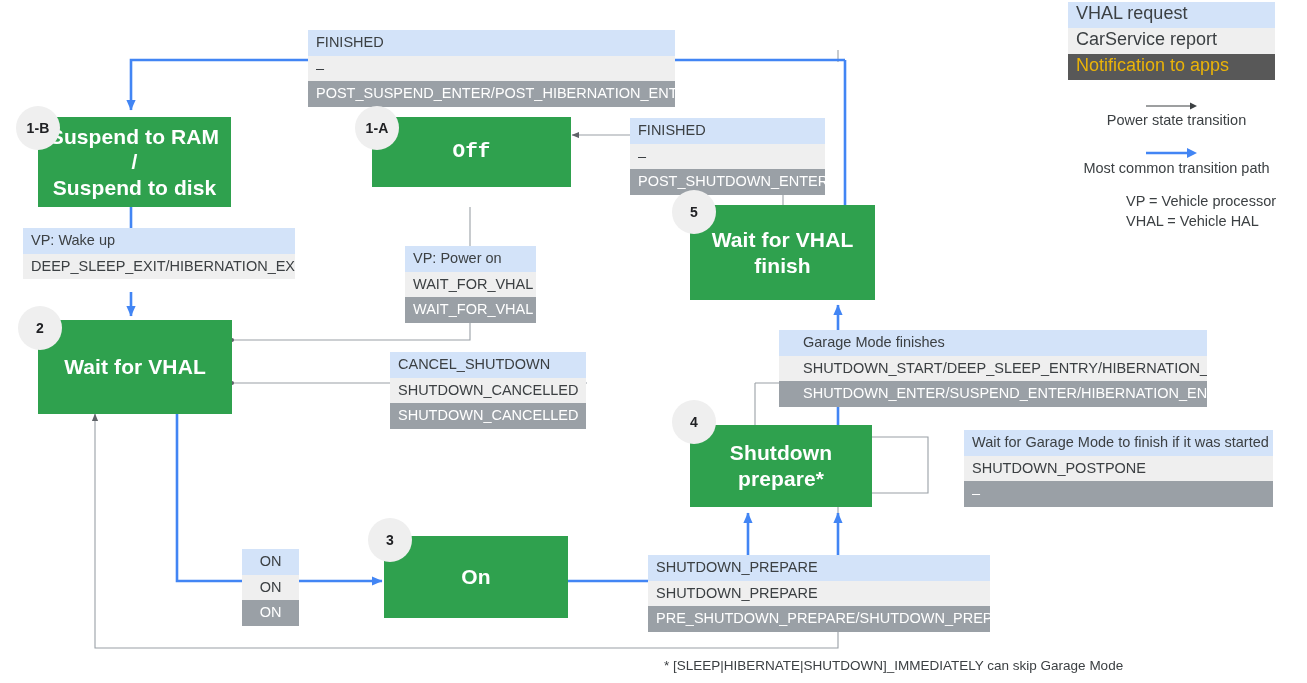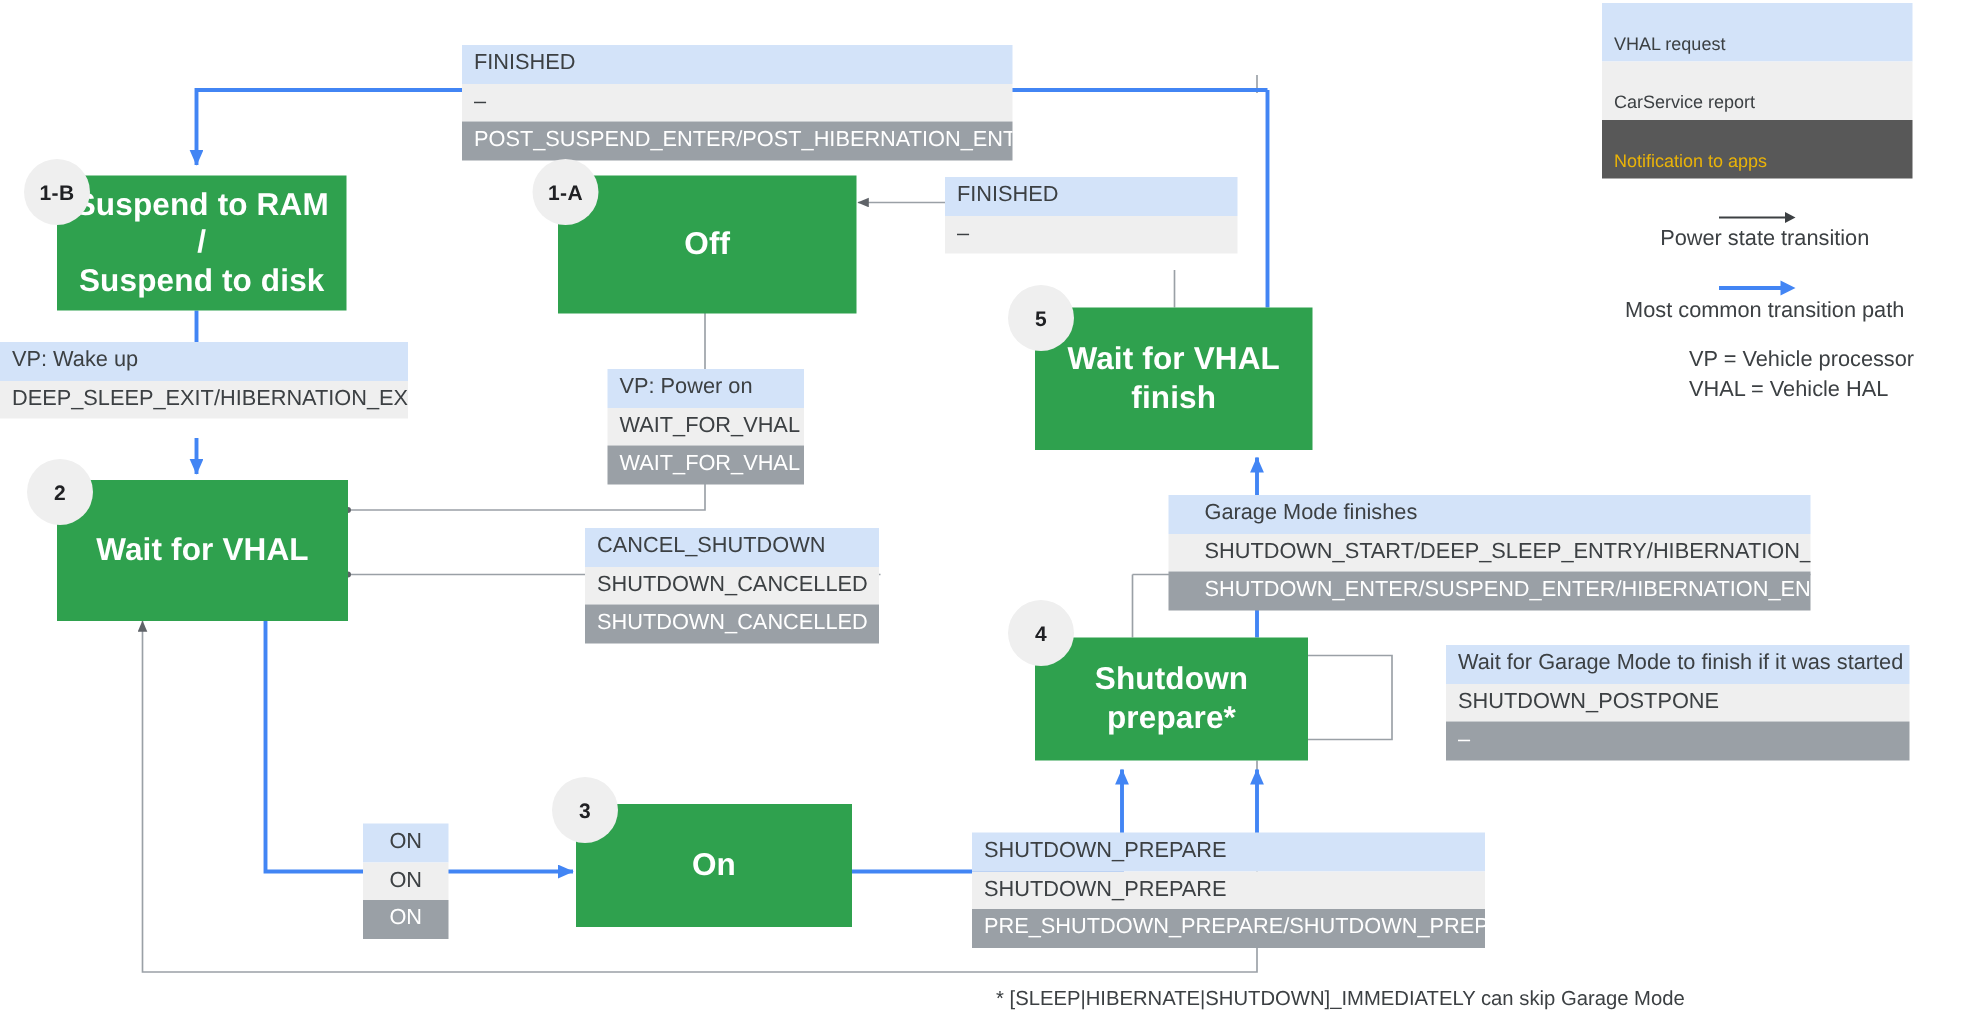--- a/index.html
+++ b/index.html
@@ -69,23 +69,23 @@
     overflow:hidden;
   }
   .row.vhal{ background:#D3E3F9; color:#3C4043; }
   .row.car { background:#EFEFEF; color:#3C4043; }
   .row.note{ background:#9AA0A6; color:#ffffff; }
   .lblgroup.wide .row{ padding-right:10px;padding-left:24px; }
 
   
   .legend{ position:absolute; z-index:7; }
   .legend .swatch{
-    font-size:12px;
+    font-size:18px;
     line-height:1;
-    padding:21px 8px 6px 8px;
+    padding:2px 8px 6px 8px;
     white-space:nowrap;
   }
   .legend .lrow{
     display:flex;
     align-items:center;
     font-size:14.5px;
     color:#3C4043;
     white-space:nowrap;
     flex-direction:column;
   }
@@ -163,21 +163,21 @@
     </g>
   </svg>
 
   <div class="state" style="left:38px; top:117px; width:193px; height:90px;">
     <span class="txt">Suspend to RAM
 /
 Suspend to disk</span>
   </div>
   <div class="badge" style="left:16px; top:106px;">1-B</div>
 
-  <div class="state" style="left:372px; top:117px; width:199px; height:92px;">
+  <div class="state" style="left:372px; top:117px; width:199px; height:70px;font-family:Liberation Mono, monospace;">
     <span class="txt">Off</span>
   </div>
   <div class="badge" style="left:355px; top:106px;">1-A</div>
 
   <div class="state" style="left:38px; top:320px; width:194px; height:94px;">
     <span class="txt">Wait for VHAL</span>
   </div>
   <div class="badge" style="left:18px; top:306px;">2</div>
 
   <div class="state" style="left:384px; top:536px; width:184px; height:82px;">
@@ -199,23 +199,24 @@
 
   <div class="lblgroup" style="left:308px; top:30px; width:367px;">
     <div class="row vhal">FINISHED</div>
     <div class="row car">–</div>
     <div class="row note">POST_SUSPEND_ENTER/POST_HIBERNATION_ENTER</div>
   </div>
 
   <div class="lblgroup" style="left:630px; top:118px; width:195px;">
     <div class="row vhal">FINISHED</div>
     <div class="row car">–</div>
-  </div>
-
-  <div class="lblgroup" style="left:0px; top:228px; width:272px;">
+    <div class="row note">POST_SHUTDOWN_ENTER</div>
+  </div>
+
+  <div class="lblgroup" style="left:0px; top:228px; width:272px;padding-left:23px;">
     <div class="row vhal">VP: Wake up</div>
     <div class="row car">DEEP_SLEEP_EXIT/HIBERNATION_EXIT</div>
   </div>
 
   <div class="lblgroup" style="left:405px; top:246px; width:131px;">
     <div class="row vhal">VP: Power on</div>
     <div class="row car">WAIT_FOR_VHAL</div>
     <div class="row note">WAIT_FOR_VHAL</div>
   </div>
 

